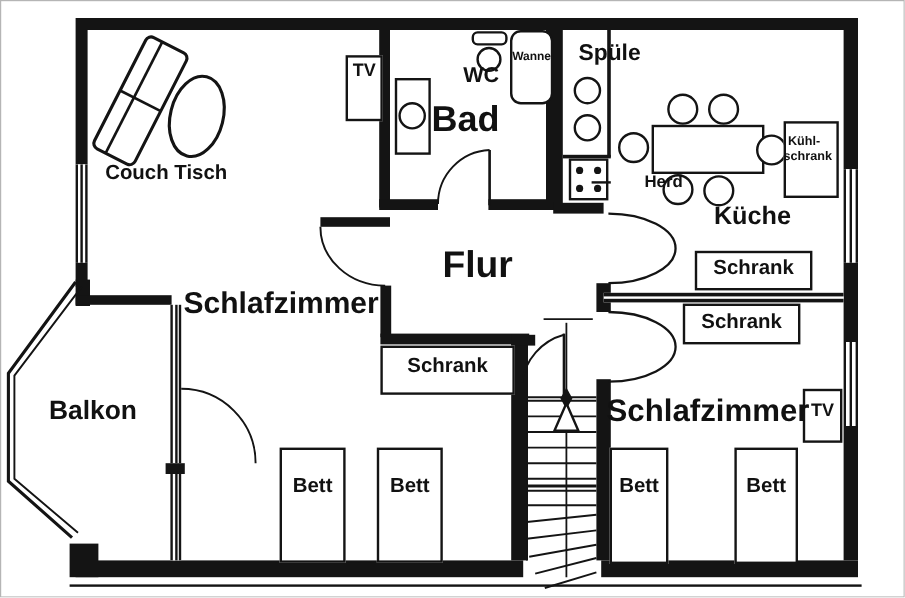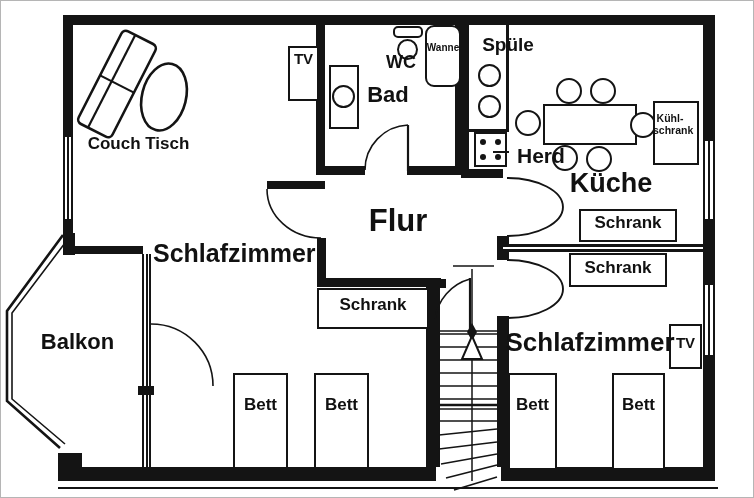--- a/index.html
+++ b/index.html
@@ -153,30 +153,30 @@
   <div class="furn" style="left:668px;top:323px;width:33px;height:45px"></div>
   <div class="furn" style="left:507px;top:372px;width:49px;height:97px"></div>
   <div class="furn" style="left:611px;top:372px;width:53px;height:97px"></div>
 
   <div class="furn" style="left:316px;top:287px;width:112px;height:41px"></div>
   <div class="furn" style="left:232px;top:372px;width:55px;height:96px"></div>
   <div class="furn" style="left:313px;top:372px;width:55px;height:96px"></div>
 
   <div class="lbl" style="left:80px;top:134px;width:115px;font-size:17px">Couch Tisch</div>
   <div class="lbl" style="left:287px;top:50px;width:31px;font-size:15px">TV</div>
-  <div class="lbl" style="left:352px;top:82px;width:70px;font-size:22px">Bad</div>
+  <div class="lbl" style="left:352px;top:82px;width:70px;font-size:30px">Bad</div>
   <div class="lbl" style="left:378px;top:52px;width:44px;font-size:18px">WC</div>
   <div class="lbl" style="left:424px;top:41px;width:36px;font-size:10px">Wanne</div>
   <div class="lbl" style="left:472px;top:34px;width:70px;font-size:19px">Spüle</div>
-  <div class="lbl" style="left:516px;top:143px;width:44px;font-size:21px">Herd</div>
+  <div class="lbl" style="left:530px;top:143px;width:44px;font-size:14px">Herd</div>
   <div class="lbl" style="left:652px;top:112px;width:34px;font-size:10.5px">
     <div>Kühl-</div>
     <div>schrank</div>
   </div>
-  <div class="lbl" style="left:560px;top:168px;width:100px;font-size:27px">Küche</div>
+  <div class="lbl" style="left:576px;top:168px;width:100px;font-size:21px">Küche</div>
   <div class="lbl" style="left:578px;top:213px;width:98px;font-size:17px">Schrank</div>
   <div class="lbl" style="left:568px;top:258px;width:98px;font-size:17px">Schrank</div>
   <div class="lbl" style="left:503px;top:327px;width:172px;font-size:26px">Schlafzimmer</div>
   <div class="lbl" style="left:668px;top:334px;width:33px;font-size:15px">TV</div>
   <div class="lbl" style="left:507px;top:395px;width:49px;font-size:17px">Bett</div>
   <div class="lbl" style="left:611px;top:395px;width:53px;font-size:17px">Bett</div>
   <div class="lbl" style="left:352px;top:203px;width:90px;font-size:31px">Flur</div>
   <div class="lbl" style="left:152px;top:237px;font-size:25px;text-align:left;line-height:30px">
     <div>Schlafzimmer</div>
   </div>

